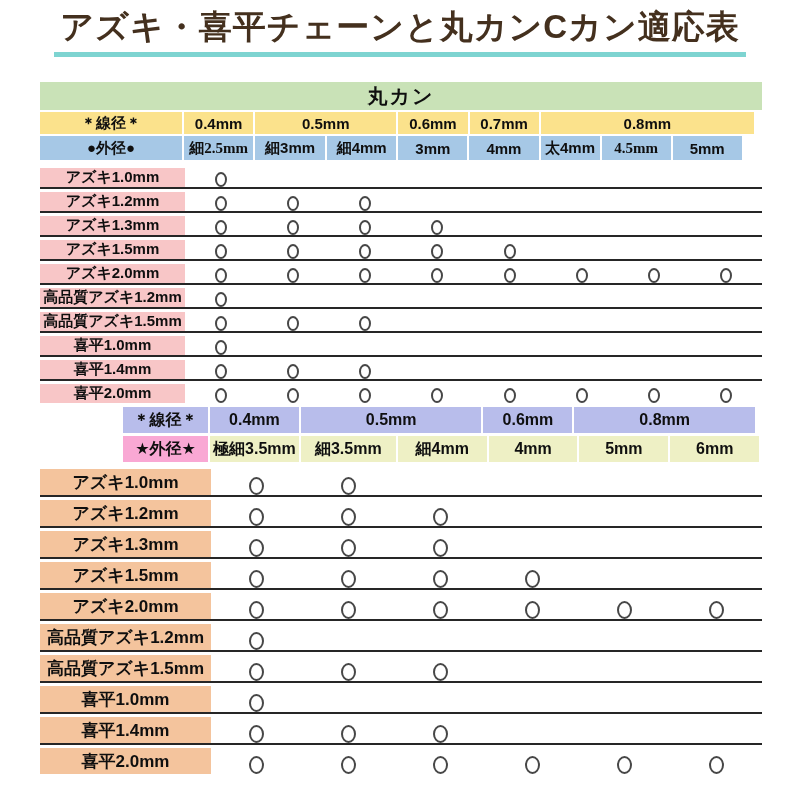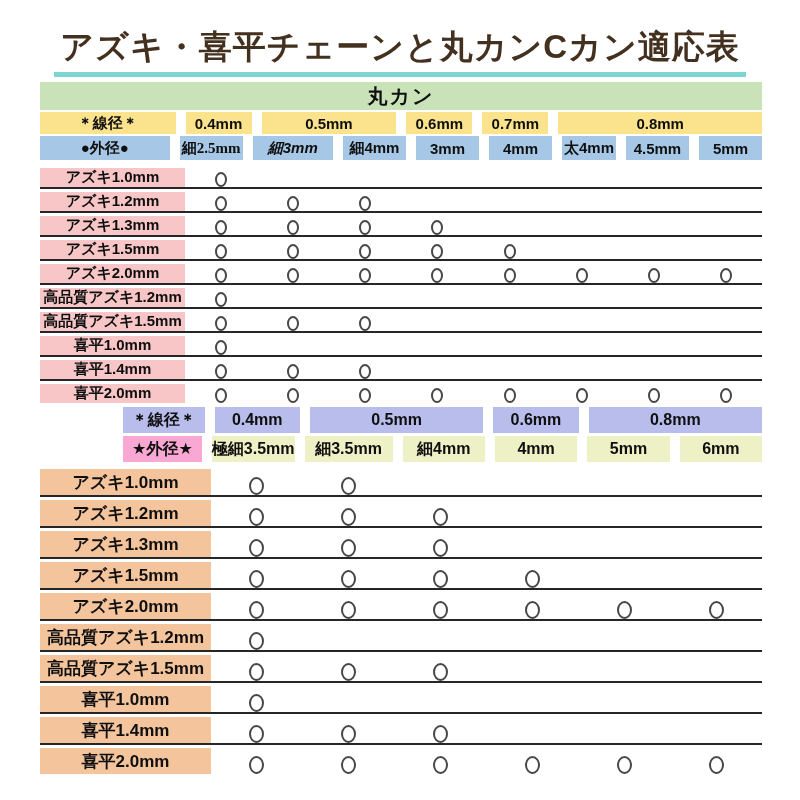--- a/index.html
+++ b/index.html
@@ -2,35 +2,35 @@
 <html style="--sep: #262626; --circ: #474747; --underline: #7ed4d1; --titlecol: #44301e;"><head>
 <meta charset="utf-8">
 <style>
   html,body{margin:0;padding:0}
   body{
     width:800px;height:800px;background:#ffffff;overflow:hidden;position:relative;
     font-family:"Liberation Sans","DejaVu Sans",sans-serif;font-weight:bold;color:#0f0f0f;
   }
   :root{--sep:#262626;--circ:#474747;--underline:#7ed4d1;--titlecol:#44301e}
 
-  .title-wrap{position:absolute;top:27px;left:0;width:800px;text-align:center}
+  .title-wrap{position:absolute;top:7px;left:0;width:800px;text-align:center}
   .page-title{
     display:inline-block;margin:0;font-size:33px;line-height:40px;letter-spacing:1px;
     color:var(--titlecol);padding:0 6px 5px;border-bottom:5px solid var(--underline);
   }
 
   .tbl{position:absolute;left:40px;width:722px}
   .t1{top:82px}
   .t2{top:404px}
 
   .t-headwrap{width:722px}
   .t2 .t-headwrap{margin-left:83px;width:639px}
   .t-head{height:28px;display:flex;align-items:center;justify-content:center;font-size:20px;letter-spacing:2px}
 
-  .hrow{display:flex;gap:10px}
+  .hrow{display:flex;gap:2px}
   .t1 .hrow.senkei{height:22px;margin-top:2px}
   .t1 .hrow.gaikei{height:24px;margin-top:2px}
   .t2 .hrow.senkei{height:26px;margin-top:3px}
   .t2 .hrow.gaikei{height:26px;margin-top:3px}
   .hcell{display:flex;align-items:center;justify-content:center;font-size:15px;white-space:nowrap}
   .t2 .hcell{font-size:16px}
 
   .rows{margin-top:3px;width:722px}
   .t2 .rows{margin-top:2px}
   .drow{display:flex;align-items:flex-end;box-sizing:border-box}
@@ -64,26 +64,26 @@
         <div class="hcell" style="background: rgb(251, 226, 140); width: 142px;">＊線径＊</div>
         <div class="hcell" style="background: rgb(251, 226, 140); width: 69.125px;">0.4mm</div>
         <div class="hcell" style="background: rgb(251, 226, 140); width: 141.25px;">0.5mm</div>
         <div class="hcell" style="background: rgb(251, 226, 140); width: 69.125px;">0.6mm</div>
         <div class="hcell" style="background: rgb(251, 226, 140); width: 69.125px;">0.7mm</div>
         <div class="hcell" style="background: rgb(251, 226, 140); width: 213.375px;">0.8mm</div>
       </div>
     <div class="hrow gaikei">
         <div class="hcell" style="background: rgb(166, 200, 230); width: 142px;">●外径●</div>
         <div class="hcell" style="background: rgb(166, 200, 230); width: 69.125px; font-family: Liberation Serif, serif;">細2.5mm</div>
-        <div class="hcell" style="background: rgb(166, 200, 230); width: 88px; font-style: italic;">細3mm</div>
+        <div class="hcell" style="background: rgb(166, 200, 230); width: 70px;">細3mm</div>
         <div class="hcell" style="background: rgb(166, 200, 230); width: 69.125px;">細4mm</div>
         <div class="hcell" style="background: rgb(166, 200, 230); width: 69.125px;">3mm</div>
         <div class="hcell" style="background: rgb(166, 200, 230); width: 69.125px;">4mm</div>
         <div class="hcell" style="background: rgb(166, 200, 230); width: 59px;">太4mm</div>
-        <div class="hcell" style="background: rgb(166, 200, 230); width: 69.125px;">4.5mm</div>
+        <div class="hcell" style="background: rgb(166, 200, 230); width: 69.125px; font-family: Liberation Serif, serif;">4.5mm</div>
         <div class="hcell" style="background: rgb(166, 200, 230); width: 69.125px;">5mm</div>
       </div>
   </div>
   <div class="rows">
       <div class="drow">
         <div class="rlabel" style="background: rgb(248, 198, 199);">アズキ1.0mm</div>
         <div class="ccell">
           <div class="circle"></div>
         </div>
         <div class="ccell"></div>

